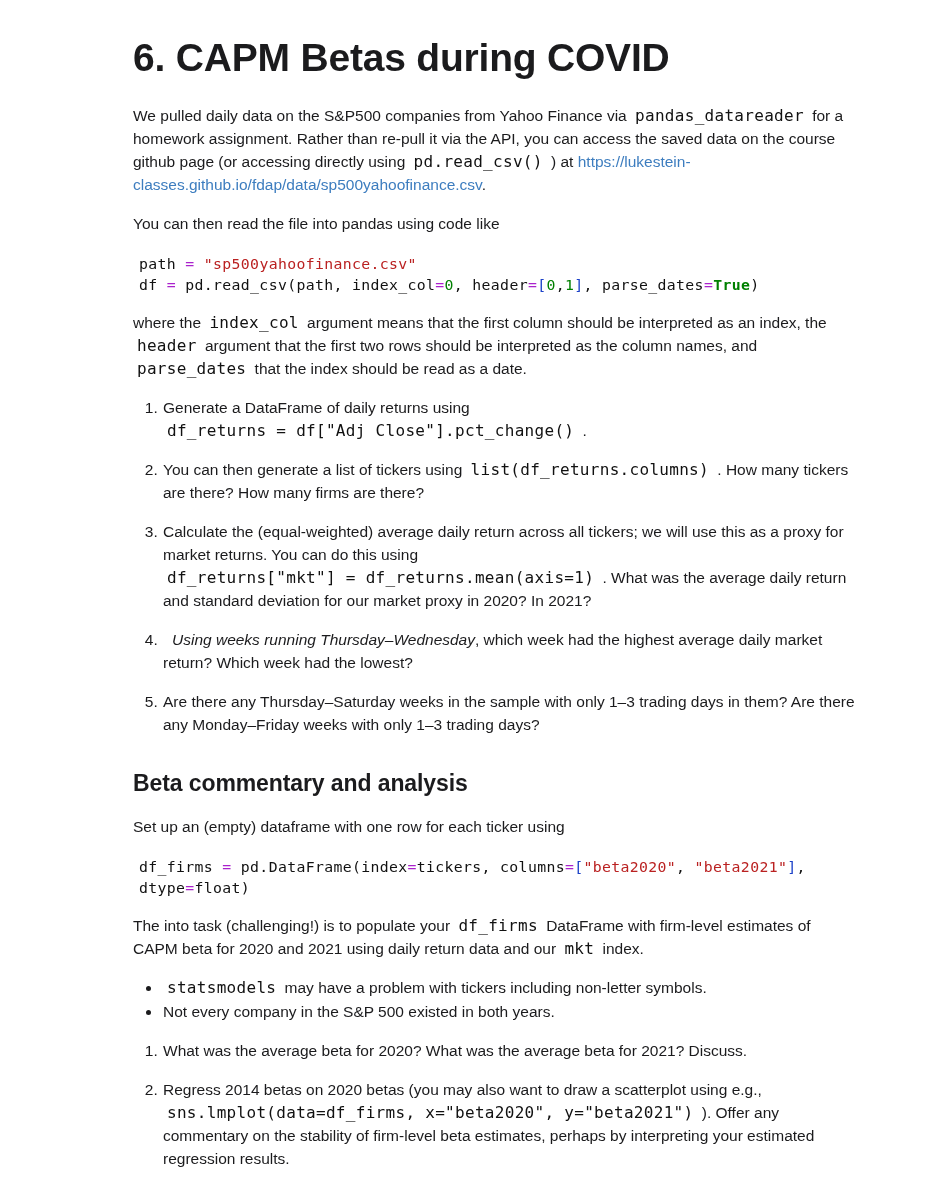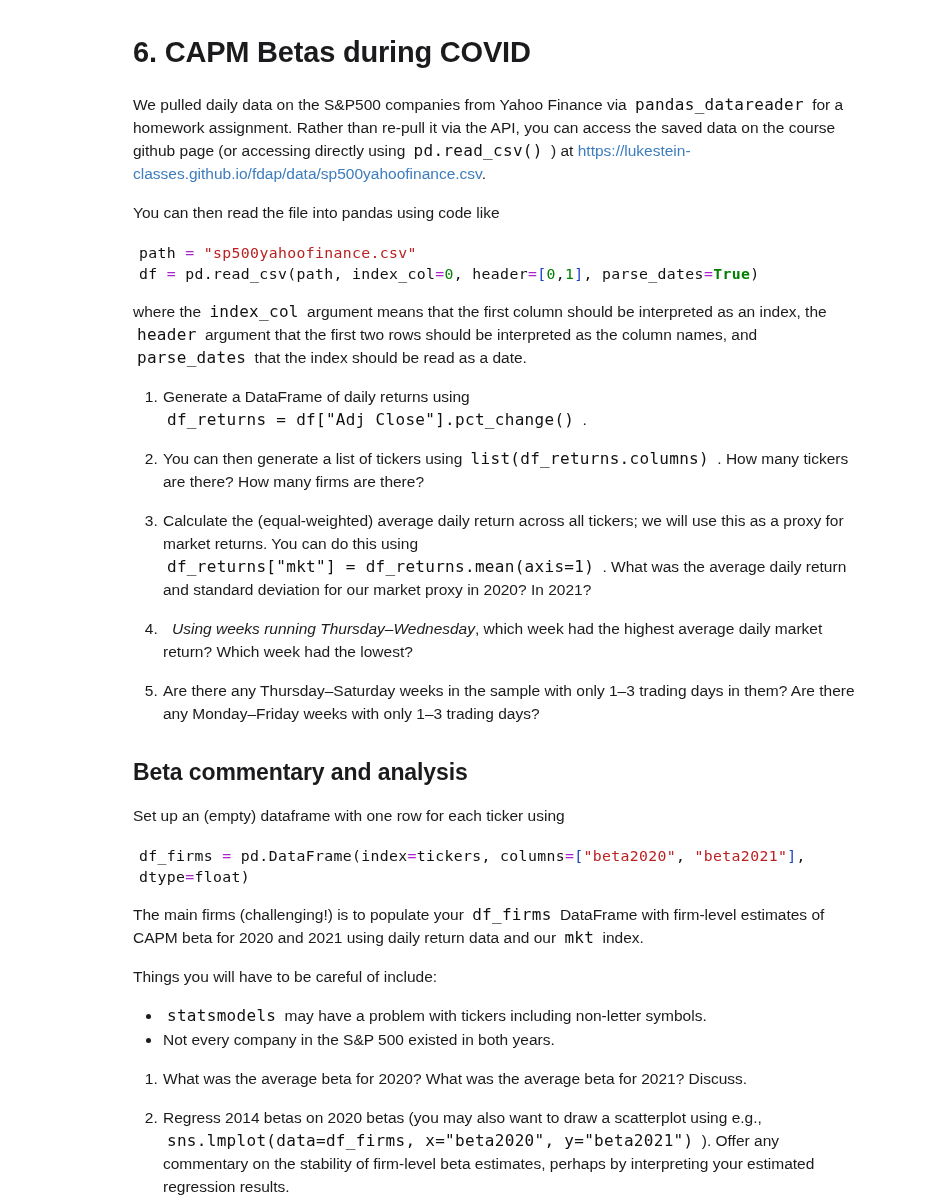--- a/index.html
+++ b/index.html
@@ -3,21 +3,21 @@
 <meta charset="utf-8">
 <style>
   html,body{margin:0;padding:0;background:#ffffff;}
   body{
     width:927px;height:1200px;overflow:hidden;
     font-family:"Liberation Sans", sans-serif;
     color:#1b1b1d;
     -webkit-font-smoothing:antialiased;
   }
   .page{padding:36px 70px 40px 133px;width:724px;}
-  h1{font-size:29px;font-weight:600;letter-spacing:-0.2px;margin:0 0 24px 0;color:#1b1b1d;}
+  h1{font-size:39px;font-weight:600;letter-spacing:-0.2px;margin:0 0 24px 0;color:#1b1b1d;}
   h2{font-size:23px;font-weight:600;letter-spacing:-0.1px;margin:34px 0 18px 0;color:#1b1b1d;}
   p{font-size:15.5px;line-height:23px;margin:0 0 16px 0;}
   a{color:var(--link-color,#3d7dbf);text-decoration:none;}
   code.inline{
     font-family:"DejaVu Sans Mono", monospace;
     font-size:16px;letter-spacing:0.3px;
     padding:0 4px;white-space:nowrap;color:#111;
   }
   pre.codeblock{
     font-family:"DejaVu Sans Mono", monospace;
@@ -52,22 +52,21 @@
         <li><span>Generate a DataFrame of daily returns using </span><code class="inline">df_returns = df["Adj Close"].pct_change()</code><span> .</span></li>
         <li><span>You can then generate a list of tickers using </span><code class="inline">list(df_returns.columns)</code><span> . How many tickers are there? How many firms are there?</span></li>
         <li><span>Calculate the (equal-weighted) average daily return across all tickers; we will use this as a proxy for market returns. You can do this using </span><code class="inline">df_returns["mkt"] = df_returns.mean(axis=1)</code><span> . What was the average daily return and standard deviation for our market proxy in 2020? In 2021?</span></li>
         <li><em>Using weeks running Thursday–Wednesday</em><span>, which week had the highest average daily market return? Which week had the lowest?</span></li>
         <li><span>Are there any Thursday–Saturday weeks in the sample with only 1–3 trading days in them? Are there any Monday–Friday weeks with only 1–3 trading days?</span></li>
       </ol>
       <h2>Beta commentary and analysis</h2>
       <p><span>Set up an (empty) dataframe with one row for each ticker using</span></p>
       <pre class="codeblock"><span>df_firms </span><span class="tok-op">=</span><span> pd.DataFrame(index</span><span class="tok-op">=</span><span>tickers, columns</span><span class="tok-op">=</span><span class="tok-punct">[</span><span class="tok-str">"beta2020"</span><span>, </span><span class="tok-str">"beta2021"</span><span class="tok-punct">]</span><span>,</span>
 <span>dtype</span><span class="tok-op">=</span><span>float)</span></pre>
-      <p><span>The main firms (challenging!) is to populate your </span><code class="inline">df_firms</code><span> DataFrame with firm-level estimates of CAPM beta for 2020 and 2021 using daily return data and our </span><code class="inline">mkt</code><span> index.</span></p>
-      <p><span>Things you will have to be careful of include:</span></p>
+      <p><span>The into task (challenging!) is to populate your </span><code class="inline">df_firms</code><span> DataFrame with firm-level estimates of CAPM beta for 2020 and 2021 using daily return data and our </span><code class="inline">mkt</code><span> index.</span></p>
       <ul class="tight">
         <li><code class="inline">statsmodels</code><span> may have a problem with tickers including non-letter symbols.</span></li>
         <li><span>Not every company in the S&amp;P 500 existed in both years.</span></li>
       </ul>
       <ol class="loose">
         <li><span>What was the average beta for 2020? What was the average beta for 2021? Discuss.</span></li>
         <li><span>Regress 2014 betas on 2020 betas (you may also want to draw a scatterplot using e.g., </span><code class="inline">sns.lmplot(data=df_firms, x="beta2020", y="beta2021")</code><span> ). Offer any commentary on the stability of firm-level beta estimates, perhaps by interpreting your estimated regression results.</span></li>
       </ol>
     </div>
 </main>

